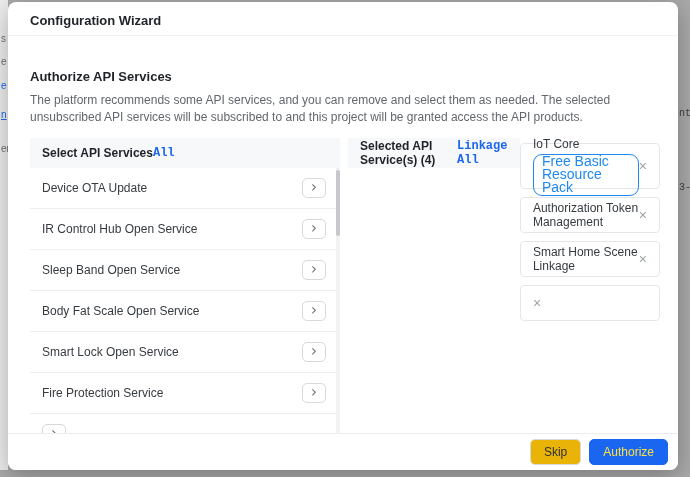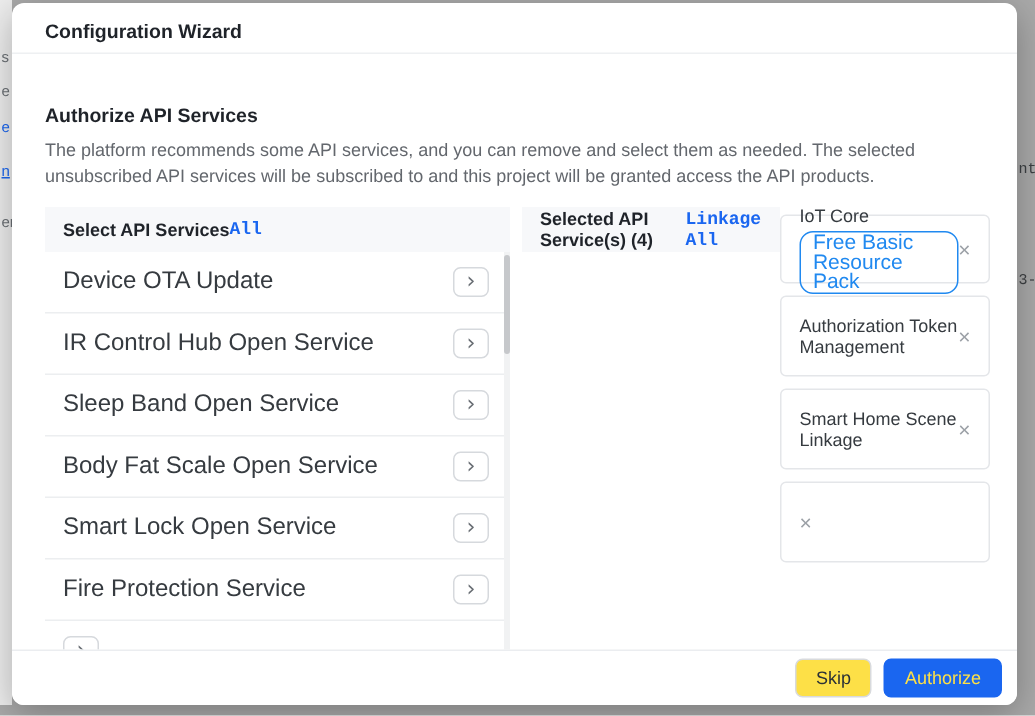--- a/index.html
+++ b/index.html
@@ -50,39 +50,39 @@
     padding:0 12px; font-size:12px;
   }
   .panel-header .ph-title { font-weight:700; color:var(--text-primary,#1f2329); }
   .link { color:var(--accent,#1a66f0); font-weight:700; font-size:12px; cursor:pointer; text-decoration:none;font-family:Liberation Mono, monospace; }
 
   .left-panel { width:310px; position:relative; }
   .lrow {
     height:41px; display:flex; align-items:center; justify-content:space-between;
     padding:0 14px 0 12px; border-bottom:1px solid #eceef0;
   }
-  .lrow-label { font-size:16px; color:#363b40; }
+  .lrow-label { font-size:12px; color:#363b40; }
   .chev-btn {
     width:24px; height:20px; background:#fff; border:1px solid #d6d9dd; border-radius:5px;
     display:flex; align-items:center; justify-content:center; cursor:pointer; padding:0;
   }
   .chev { font-size:15px; line-height:1; color:#696e74; margin-top:-2px; font-family:"DejaVu Sans",sans-serif; }
   .scroll-track {
     position:absolute; right:0; top:30px; width:4px; height:281px; background:#f1f2f3;
   }
   .scroll-thumb {
     position:absolute; right:0; top:2px; width:4px; height:66px; background:#c6c8cb; border-radius:2px;
   }
 
   .right-panel { flex:1; display:flex; flex-direction:row; }
   .cards { padding-top:5px; }
   .rcard {
     border:1px solid #e4e6e9; border-radius:4px; margin-bottom:8px;
     display:flex; align-items:center; justify-content:space-between;
-    padding:0 12px; height:54px;
+    padding:0 12px; height:36px;
   }
   .rcard.tall { height:46px; }
   .rcard-main { display:flex; flex-direction:column; justify-content:center; gap:3px; }
   .rcard-label { font-size:12px; color:#363b40; }
   .badge {
     display:inline-block; align-self:flex-start;
     font-size:14px; color:var(--badge-blue,#2089f0);
     border:1px solid var(--badge-blue,#2089f0); border-radius:9px;
     padding:0px 8px 1px 8px; line-height:13px;
   }
@@ -96,21 +96,21 @@
     position:absolute; left:0; right:0; bottom:0; height:37px;
     border-top:1px solid #ebedf0; background:#fff;
     display:flex; align-items:center; justify-content:flex-end; gap:8px;
     padding:0 10px 0 0;
   }
   .btn {
     height:26px; padding:0 13px; border-radius:5px; font-size:12px;
     display:flex; align-items:center; cursor:pointer;
     font-family:"Liberation Sans","DejaVu Sans",sans-serif;
   }
-  .btn-secondary { background:#fde047; border:1px solid #d8dadd; color:#2b3137; }
+  .btn-secondary { background:#eab308; border:1px solid #d8dadd; color:#2b3137; }
   .btn-primary { background:var(--accent,#1a66f0); border:1px solid var(--accent,#1a66f0); color:#fde047; font-weight:400; }
 </style>
 </head>
 <body>
 
 <div class="left-strip">
   <span class="frag" style="top:33px">s</span>
   <span class="frag" style="top:56px">e</span>
   <span class="frag blue" style="top:80px">e</span>
   <span class="frag blue underline" style="top:109px">n</span>

